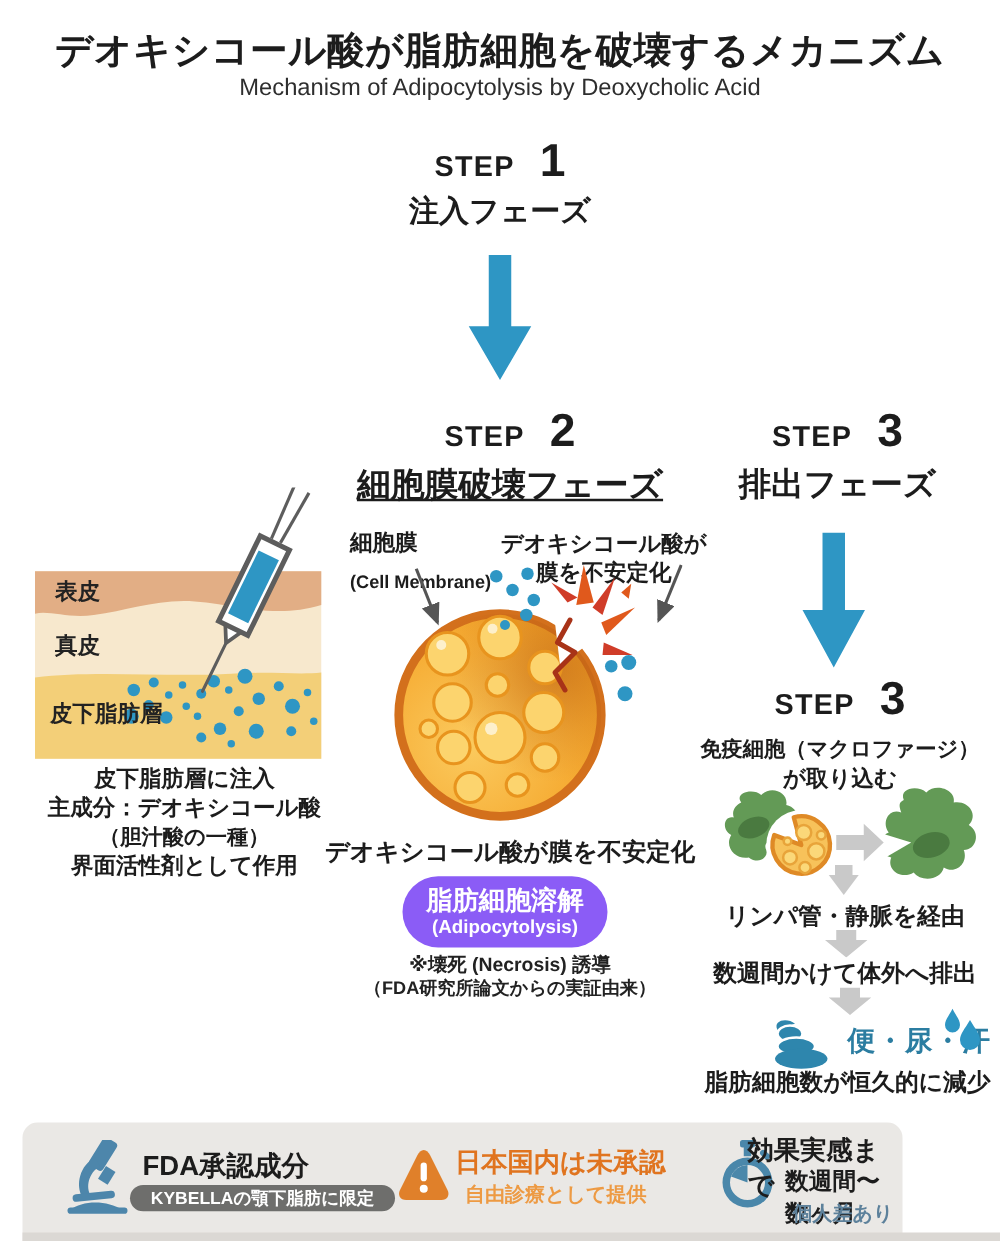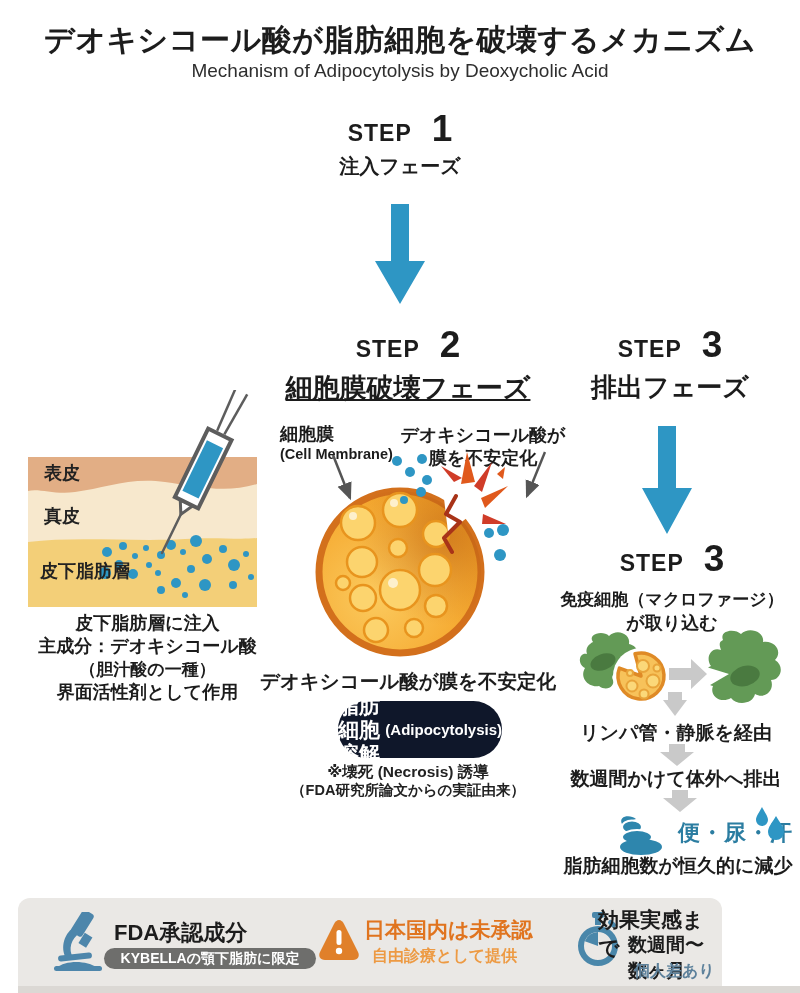--- a/index.html
+++ b/index.html
@@ -9,36 +9,36 @@
   }
   .abs{position:absolute;}
   .ctr{text-align:center;}
   .page-title{top:20px;left:0;width:800px;font-size:30px;font-weight:800;letter-spacing:0.5px;}
   .page-subtitle{top:60px;left:0;width:800px;font-size:19px;font-weight:500;color:#2e2e2e;}
   .step-head{display:flex;justify-content:center;align-items:baseline;gap:20px;}
   .step-word{font-size:23px;font-weight:800;letter-spacing:1px;}
   .step-num{font-size:37px;font-weight:800;line-height:0.9;}
   .phase{font-weight:800;}
   .s1-block{top:112px;left:0;width:800px;}
-  .s1-block .phase{font-size:20px;margin-top:6px;}
+  .s1-block .phase{font-size:24px;margin-top:6px;}
   .s2-block{top:328px;left:253px;width:310px;}
   .s2-block .phase{font-size:27px;margin-top:7px;text-decoration:underline;}
   .s3-block{top:328px;left:556px;width:228px;}
   .s3-block .phase{font-size:26px;margin-top:7px;}
   .skin-label{font-weight:800;font-size:18px;color:#222;}
   .inj-caption{top:612px;left:20px;width:255px;}
   .inj-caption div{font-size:18px;font-weight:800;line-height:23px;}
   .inj-caption .small{font-size:17px;}
   .membrane-label{top:424px;left:280px;line-height:20px;}
   .membrane-label .jp{font-size:18px;font-weight:800;}
-  .membrane-label .en{font-size:14.5px;font-weight:600;}
+  .membrane-label .en{font-size:14.5px;font-weight:600;margin-top:12px;}
   .destab-label{top:424px;left:398px;width:170px;font-size:18px;font-weight:800;line-height:23px;}
   .cell-caption{top:668px;left:248px;width:320px;font-size:19.5px;font-weight:800;}
-  .lysis-badge{top:701px;left:338px;width:164px;height:57px;background:#0f172a;border-radius:29px;
-    display:flex;flex-direction:row;align-items:center;justify-content:center;color:#fff;}
+  .lysis-badge{top:701px;left:322px;width:164px;height:57px;background:#8b5cf6;border-radius:29px;
+    display:flex;flex-direction:column;align-items:center;justify-content:center;color:#fff;}
   .lysis-badge .jp{font-size:21px;font-weight:800;line-height:24px;}
   .lysis-badge .en{font-size:15px;font-weight:700;line-height:17px;}
   .note1{top:762px;left:248px;width:320px;font-size:15.5px;font-weight:600;color:#222;}
   .note2{top:781px;left:248px;width:320px;font-size:14.5px;font-weight:600;color:#222;}
   .s3d-head{top:542px;left:560px;width:224px;}
   .immune{top:589px;left:548px;width:248px;font-weight:800;}
   .immune .l1{font-size:17px;line-height:22px;}
   .immune .l2{font-size:18px;line-height:24px;}
   .flow-text{font-size:19px;font-weight:800;}
   .via-text{top:720px;left:564px;width:224px;}

